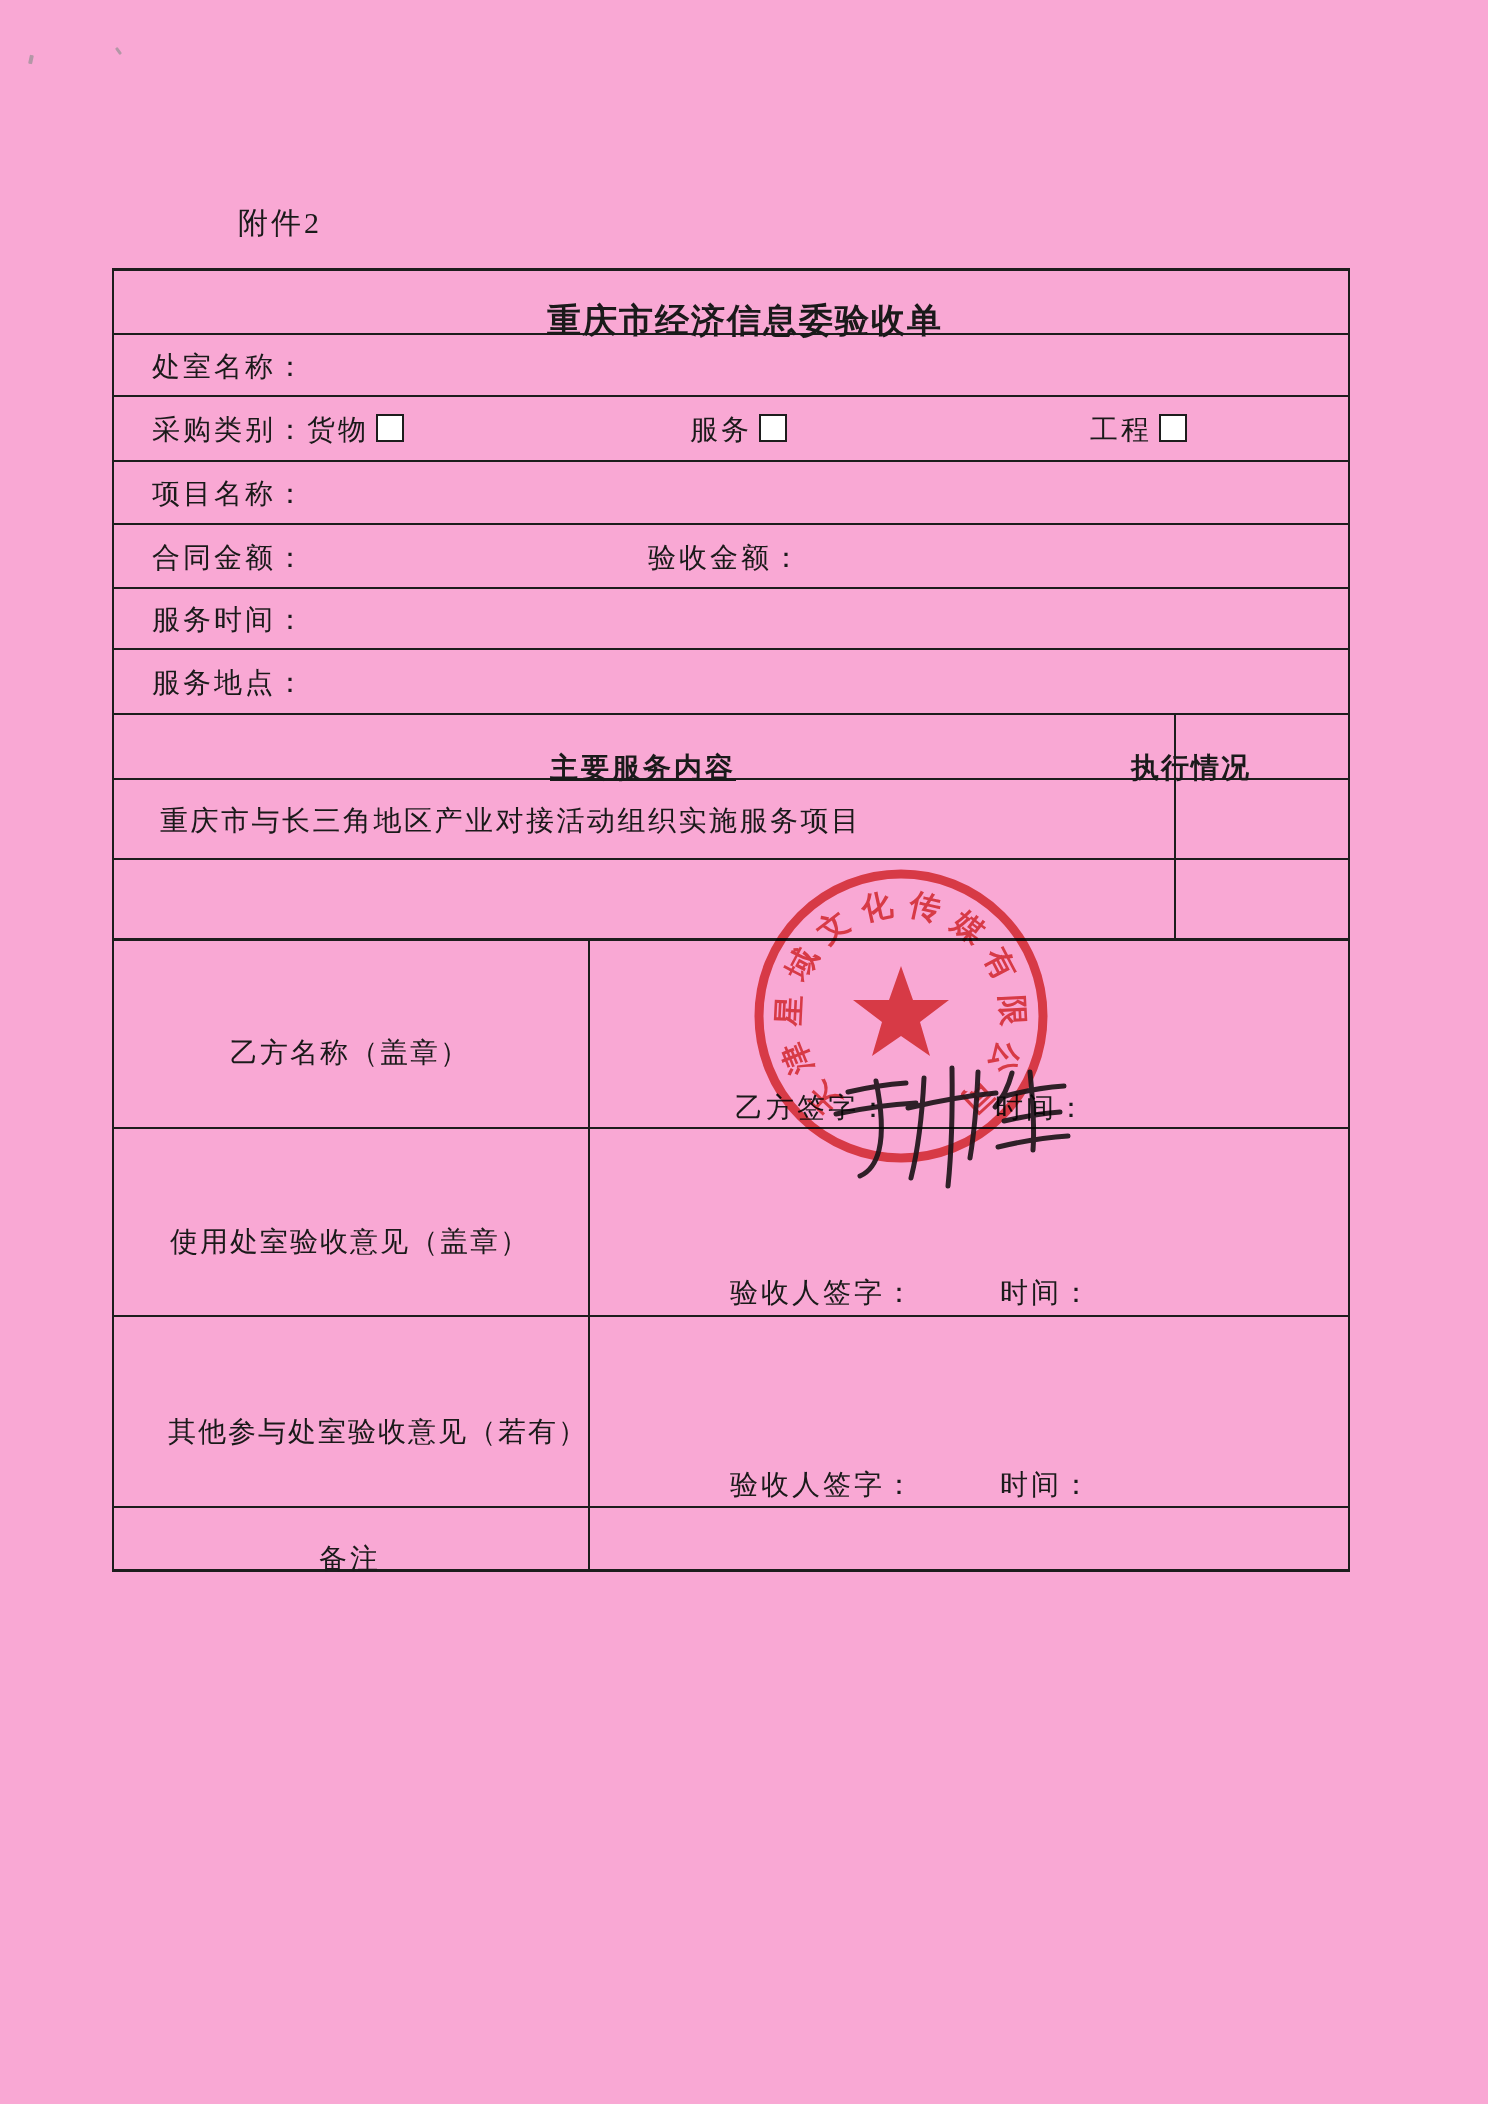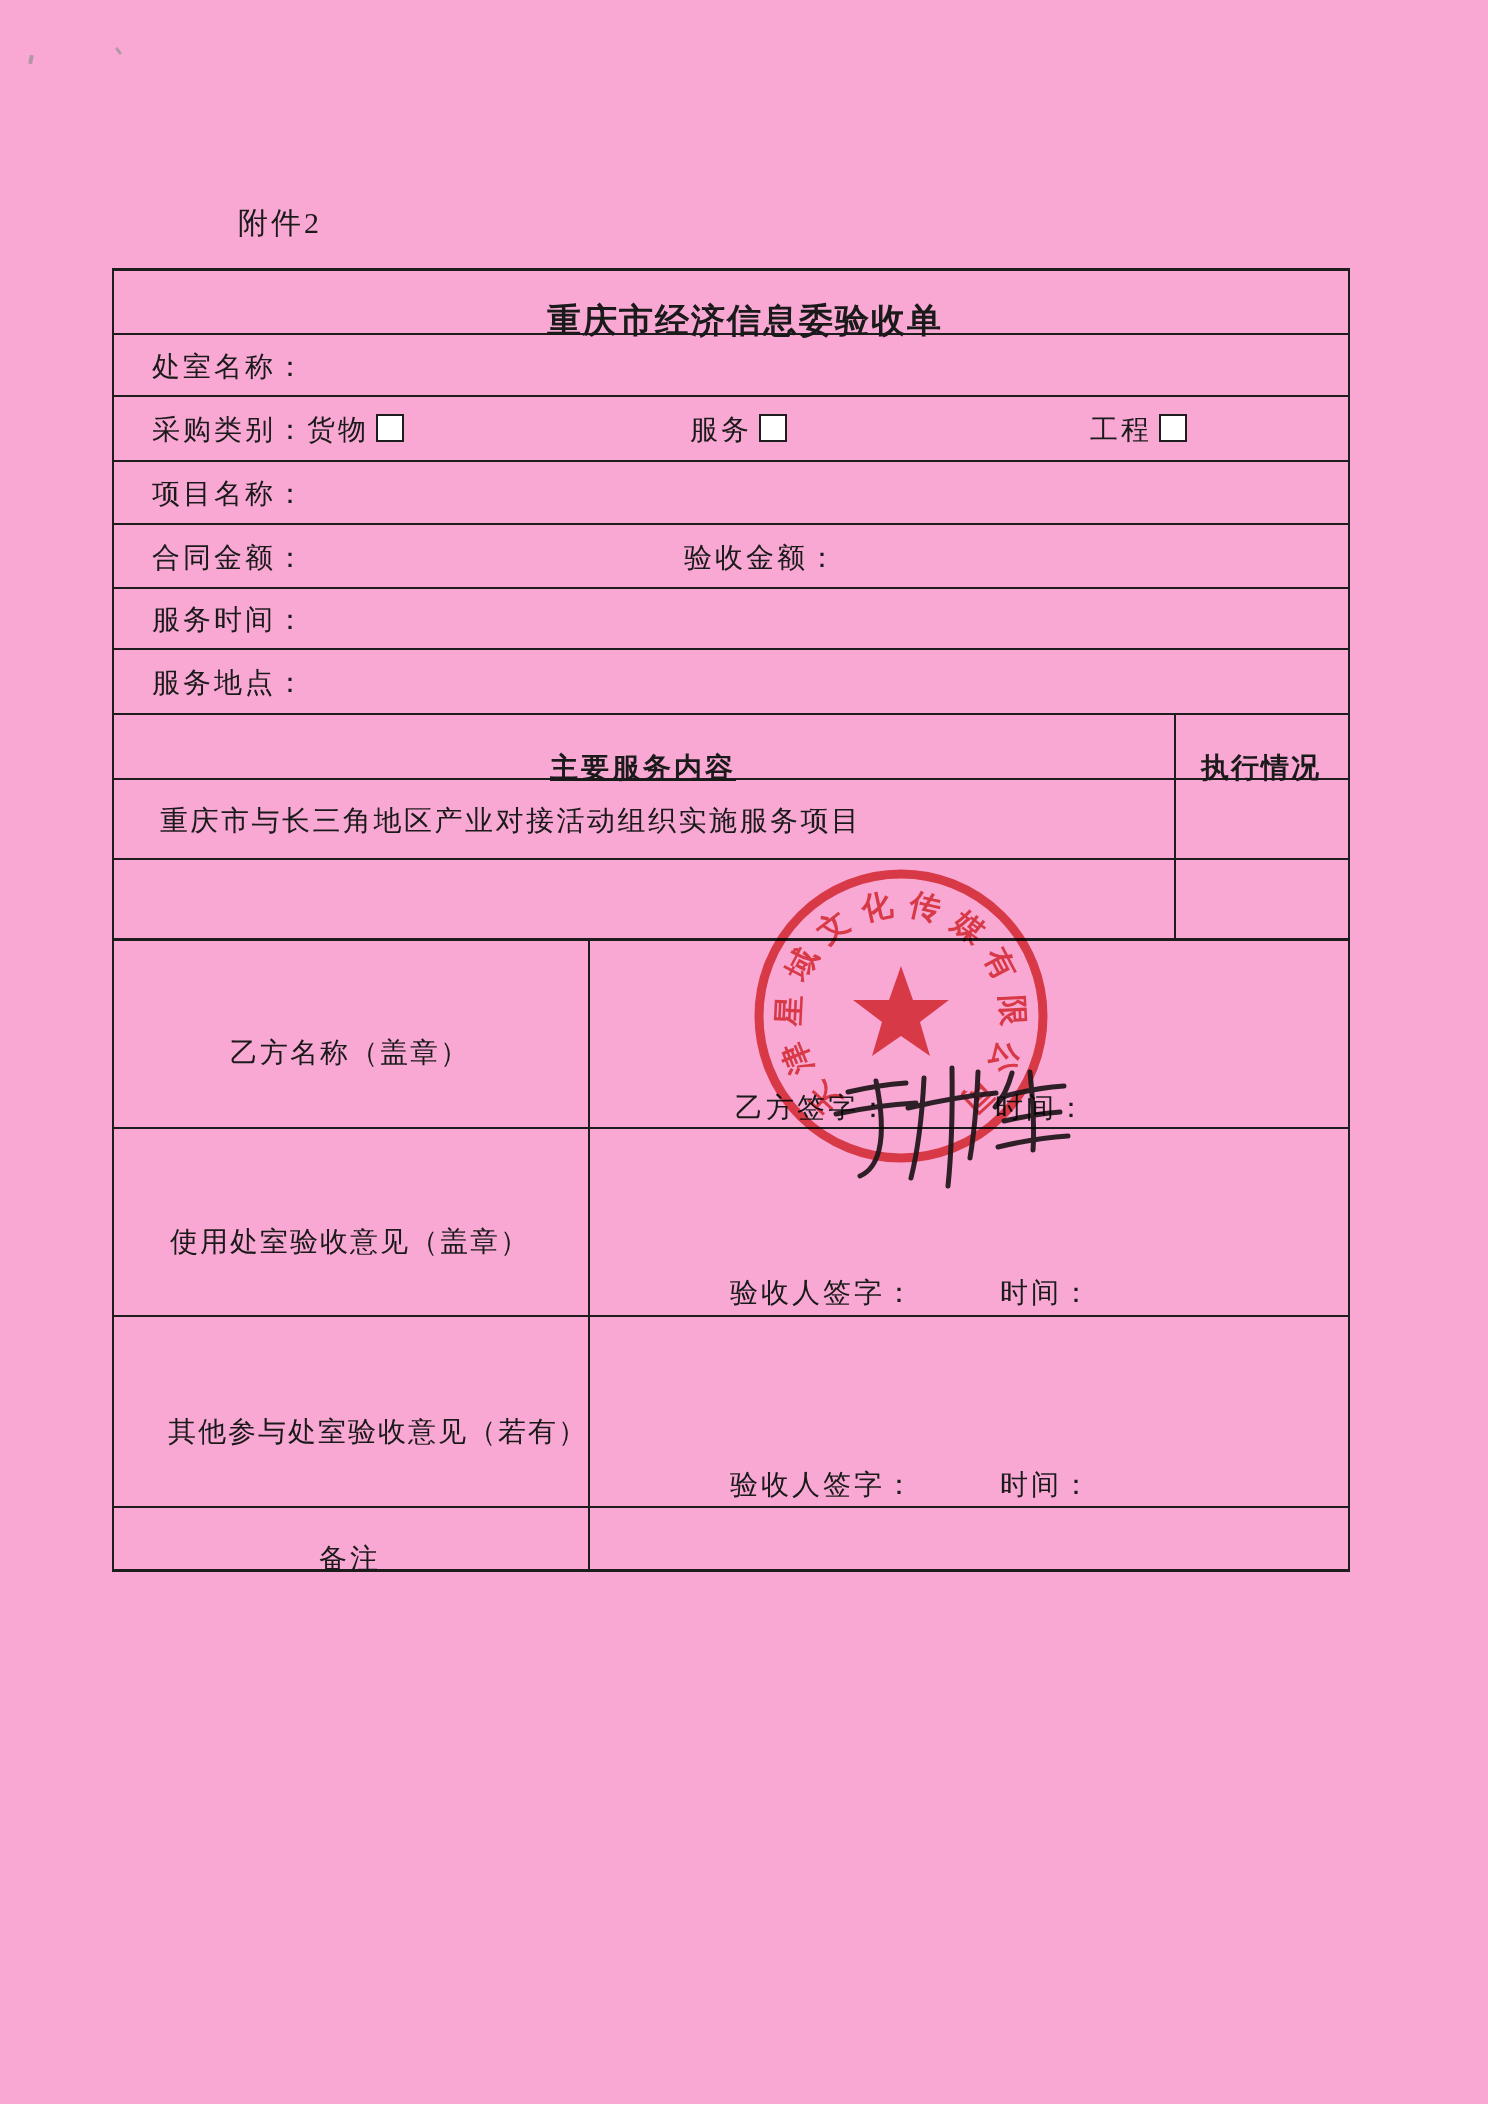--- a/index.html
+++ b/index.html
@@ -69,28 +69,28 @@
   <div class="txt" style="left:690px;top:413px;">
     <span>服务</span><span class="cbx"></span>
   </div>
   <div class="txt" style="left:1090px;top:413px;">
     <span>工程</span><span class="cbx"></span>
   </div>
 
   <div class="txt" style="left:152px;top:477px;">项目名称：</div>
 
   <div class="txt" style="left:152px;top:541px;">合同金额：</div>
-  <div class="txt" style="left:684px;top:541px;">验收金额：</div>
+  <div class="txt" style="left:648px;top:541px;">验收金额：</div>
 
   <div class="txt" style="left:152px;top:603px;text-align:center;">服务时间：</div>
 
   <div class="txt" style="left:152px;top:666px;">服务地点：</div>
 
   <div class="txt bold center" style="left:112px;top:733px;width:1062px;text-decoration:underline;">主要服务内容</div>
-  <div class="txt bold center" style="left:1174px;top:733px;width:174px;letter-spacing:2px;">执行情况</div>
+  <div class="txt bold center" style="left:1104px;top:733px;width:174px;letter-spacing:2px;">执行情况</div>
 
   <div class="txt" style="left:160px;top:804px;letter-spacing:2.5px;">重庆市与长三角地区产业对接活动组织实施服务项目</div>
   <div class="txt" style="left:1174px;top:804px;width:174px;"></div>
 
   <div class="txt" style="left:160px;top:886px;"></div>
   <div class="txt" style="left:1174px;top:886px;width:174px;"></div>
 
   <div class="txt center" style="left:112px;top:1018px;width:476px;letter-spacing:2px;">乙方名称（盖章）</div>
   <div class="txt" style="left:735px;top:1091px;">乙方签字：</div>
   <div class="txt" style="left:995px;top:1091px;">时间：</div>

